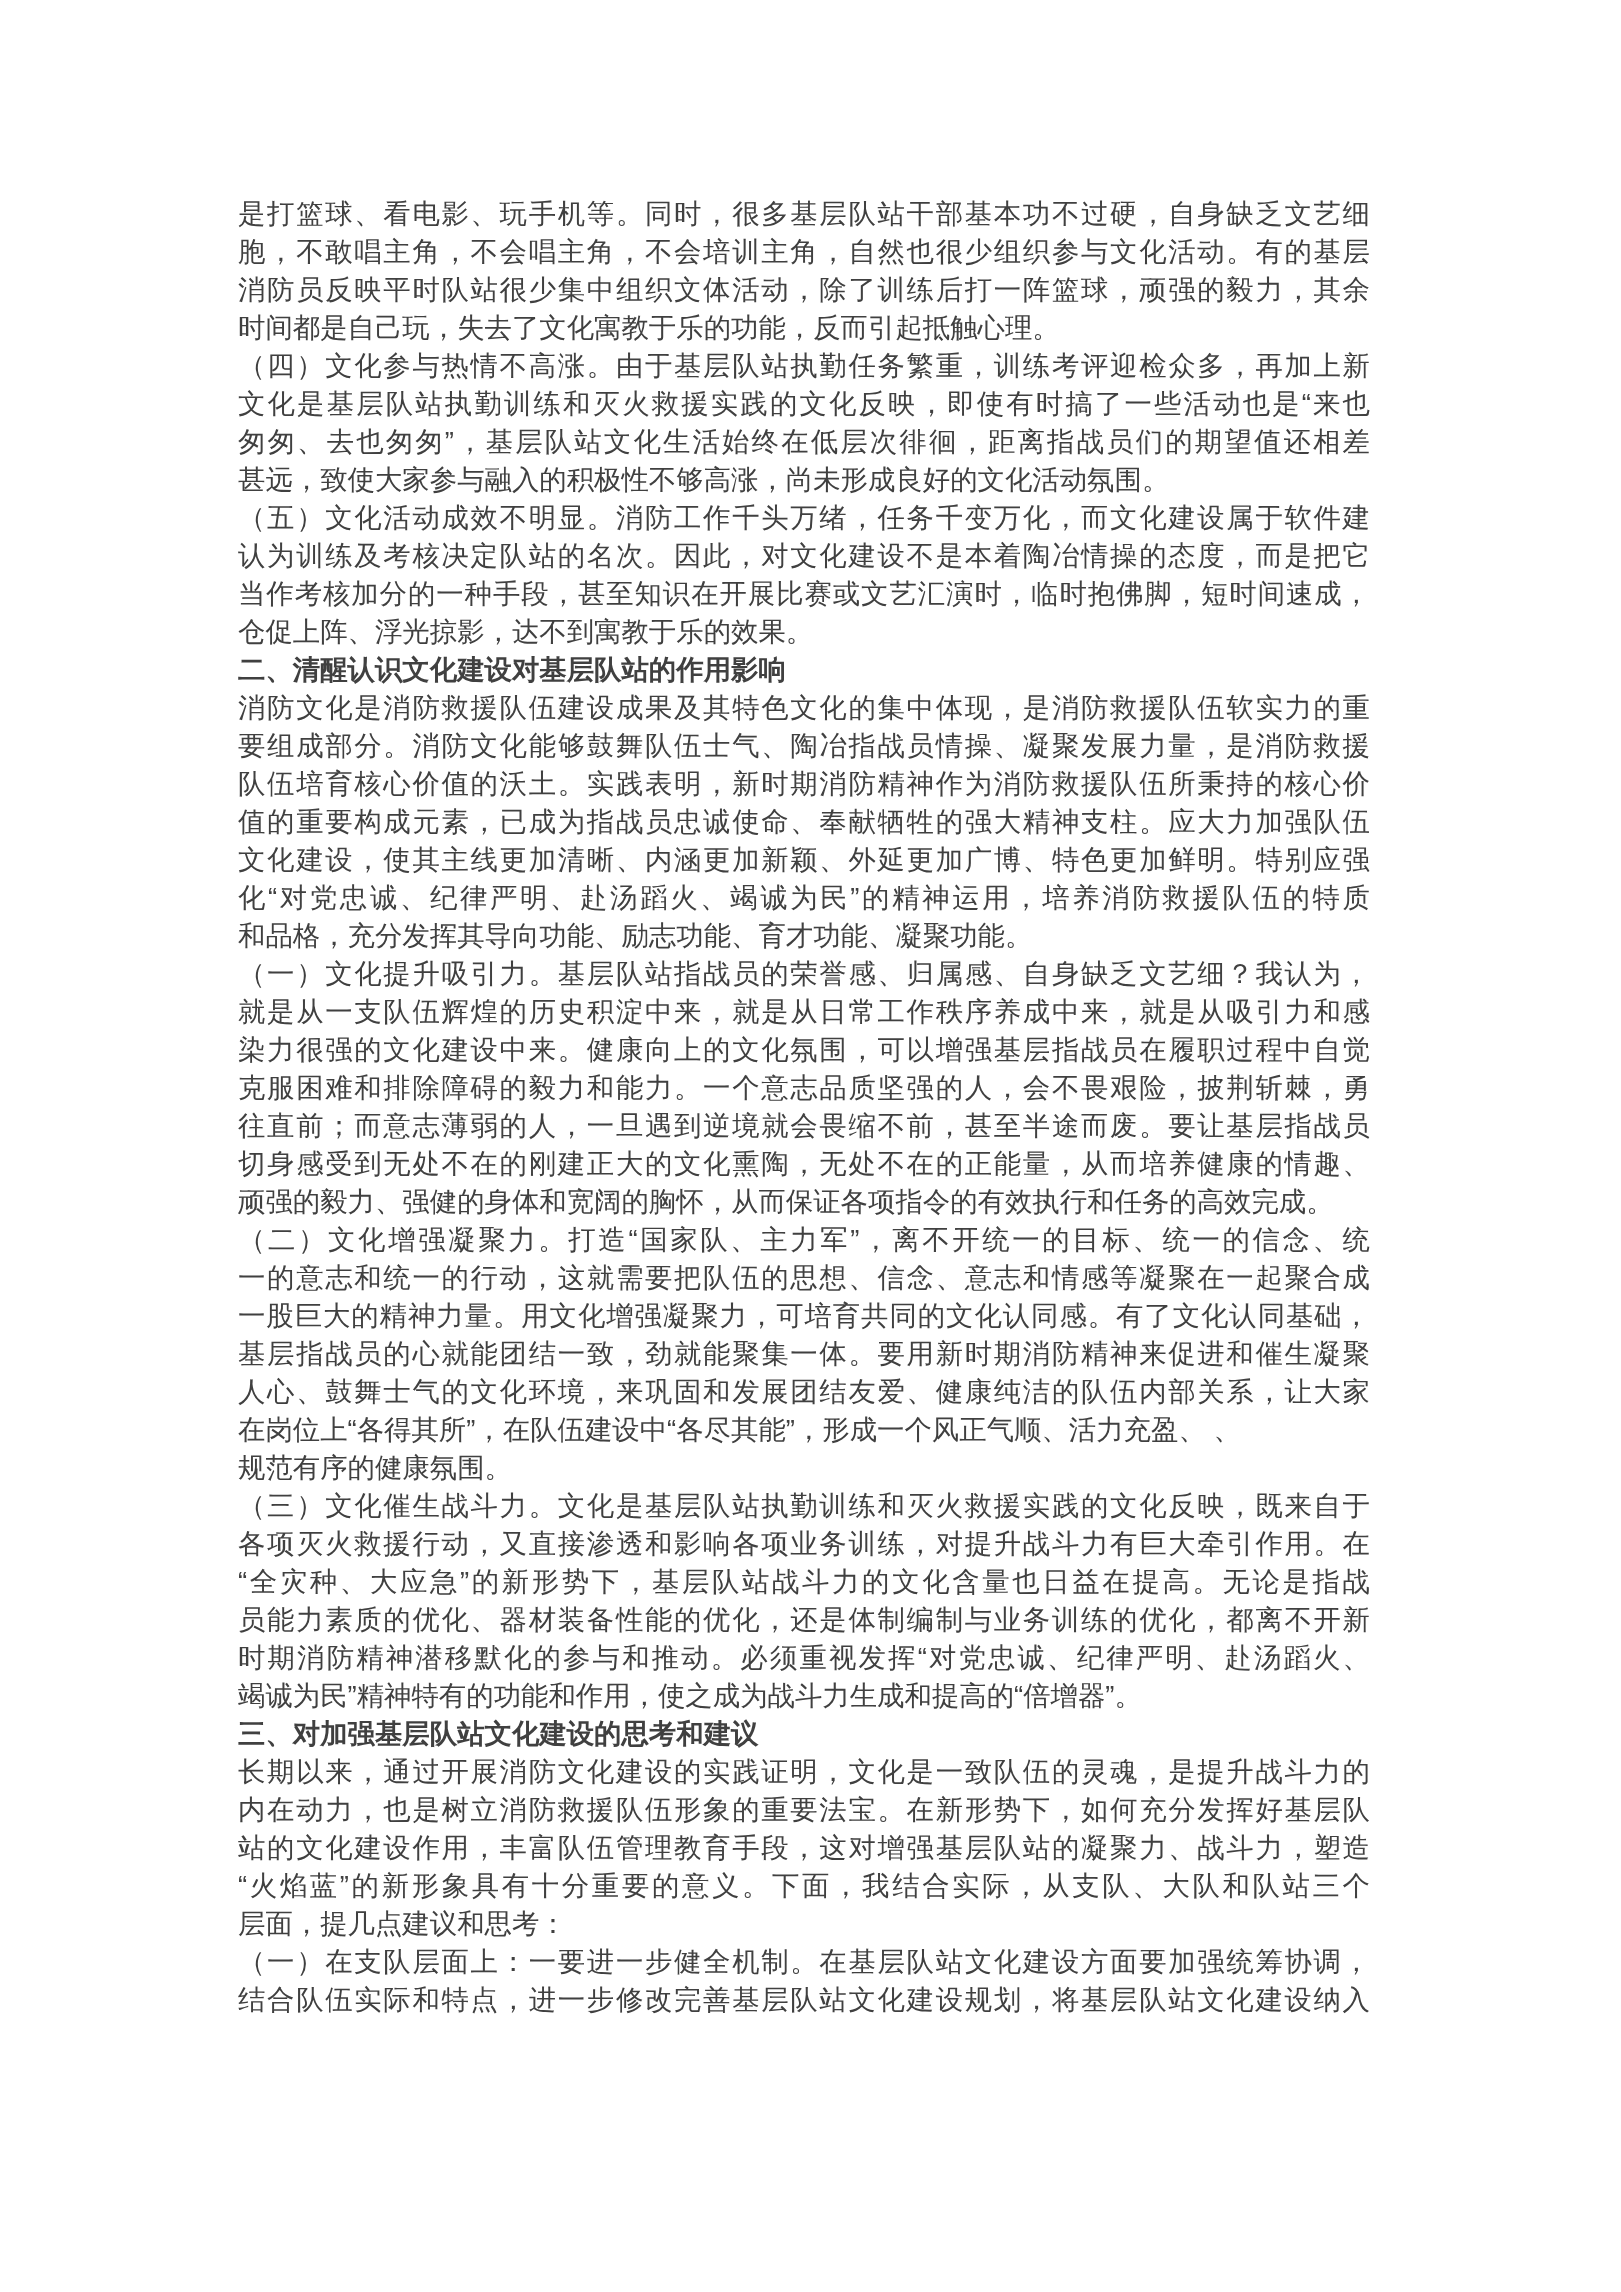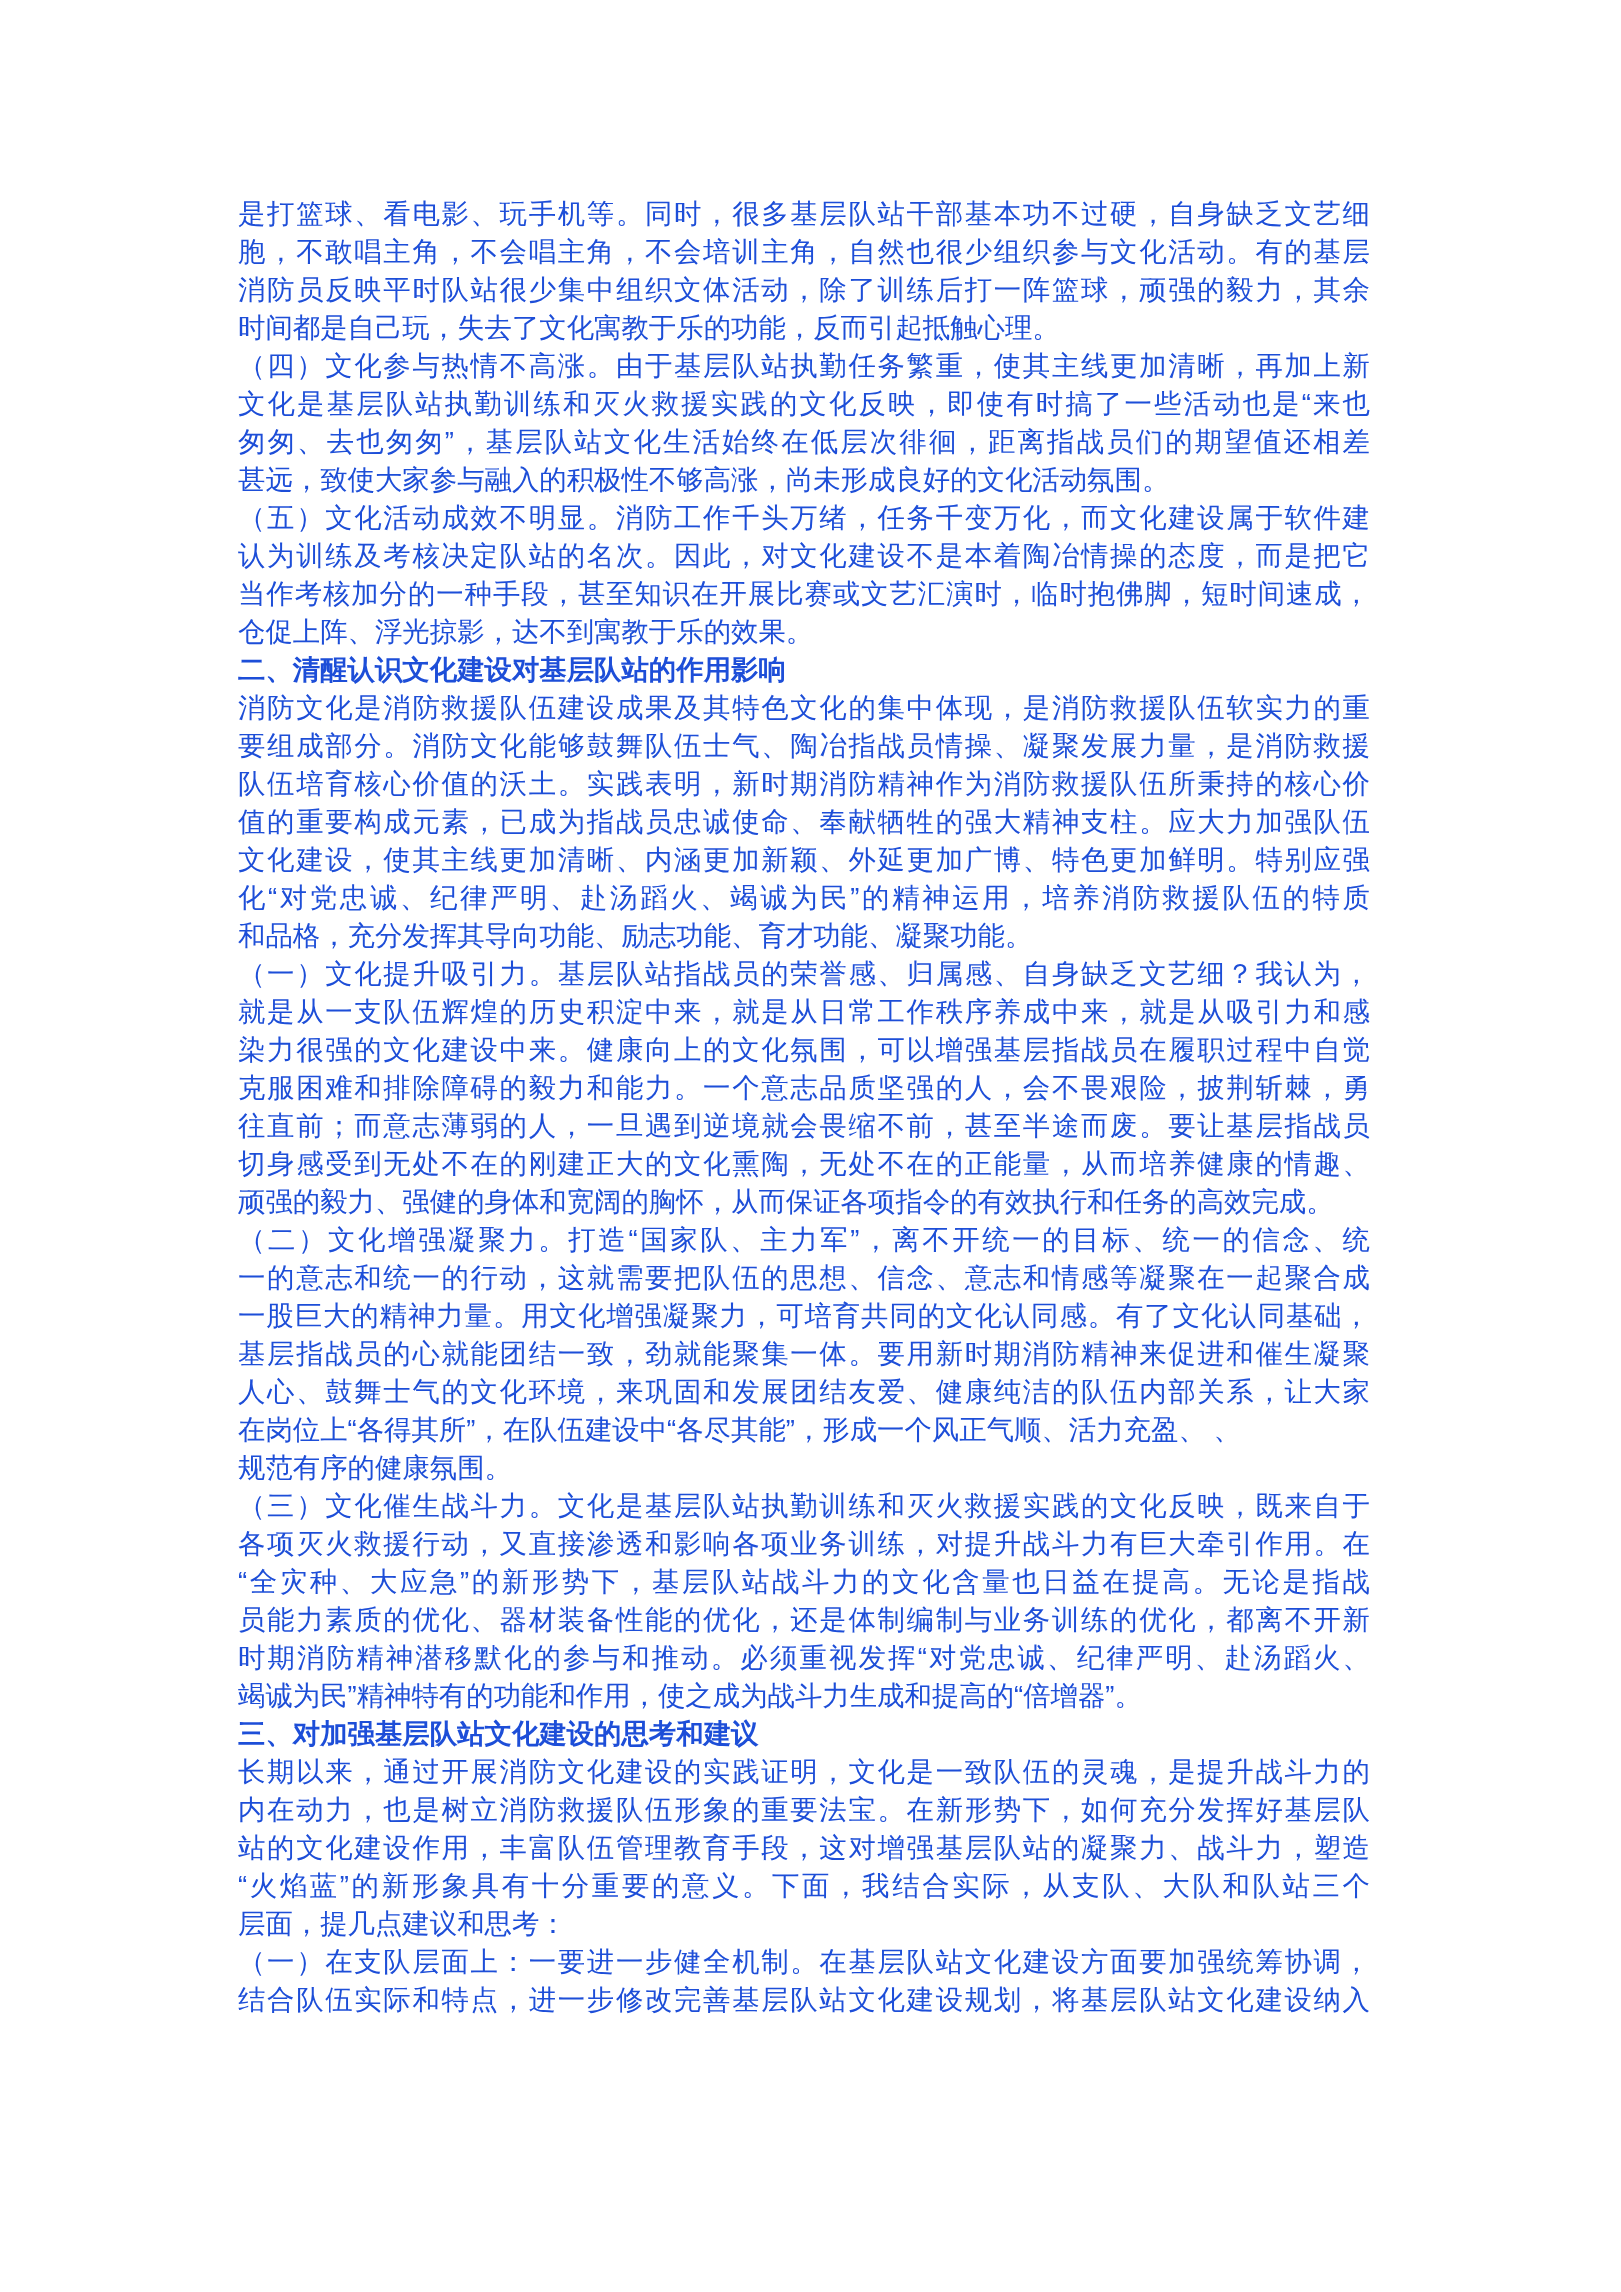--- a/index.html
+++ b/index.html
@@ -29,21 +29,21 @@
     width: 1132px;
   }
   .para { margin: 0; padding: 0; }
   .line {
     font-size: 27.4px;
     line-height: 38px;
     height: 38px;
     white-space: normal;
     text-align: justify;
     text-align-last: justify;
-    color: #1d4ed8;
+    color: #404040;
     letter-spacing: 0;
   }
   .line.no-stretch {
     text-align: right;
     text-align-last: left;
   }
   .para.heading .line {
     font-weight: 700;
   }
 </style>
@@ -52,21 +52,21 @@
 
 <div class="page">
   <div class="text-block">
       <div class="para body">
         <div class="line">是打篮球、看电影、玩手机等。同时，很多基层队站干部基本功不过硬，自身缺乏文艺细</div>
         <div class="line">胞，不敢唱主角，不会唱主角，不会培训主角，自然也很少组织参与文化活动。有的基层</div>
         <div class="line">消防员反映平时队站很少集中组织文体活动，除了训练后打一阵篮球，顽强的毅力，其余</div>
         <div class="line no-stretch">时间都是自己玩，失去了文化寓教于乐的功能，反而引起抵触心理。</div>
       </div>
       <div class="para body">
-        <div class="line">（四）文化参与热情不高涨。由于基层队站执勤任务繁重，使其主线更加清晰，再加上新</div>
+        <div class="line">（四）文化参与热情不高涨。由于基层队站执勤任务繁重，训练考评迎检众多，再加上新</div>
         <div class="line">文化是基层队站执勤训练和灭火救援实践的文化反映，即使有时搞了一些活动也是“来也</div>
         <div class="line">匆匆、去也匆匆”，基层队站文化生活始终在低层次徘徊，距离指战员们的期望值还相差</div>
         <div class="line no-stretch">甚远，致使大家参与融入的积极性不够高涨，尚未形成良好的文化活动氛围。</div>
       </div>
       <div class="para body">
         <div class="line">（五）文化活动成效不明显。消防工作千头万绪，任务千变万化，而文化建设属于软件建</div>
         <div class="line">认为训练及考核决定队站的名次。因此，对文化建设不是本着陶冶情操的态度，而是把它</div>
         <div class="line">当作考核加分的一种手段，甚至知识在开展比赛或文艺汇演时，临时抱佛脚，短时间速成，</div>
         <div class="line no-stretch">仓促上阵、浮光掠影，达不到寓教于乐的效果。</div>
       </div>

